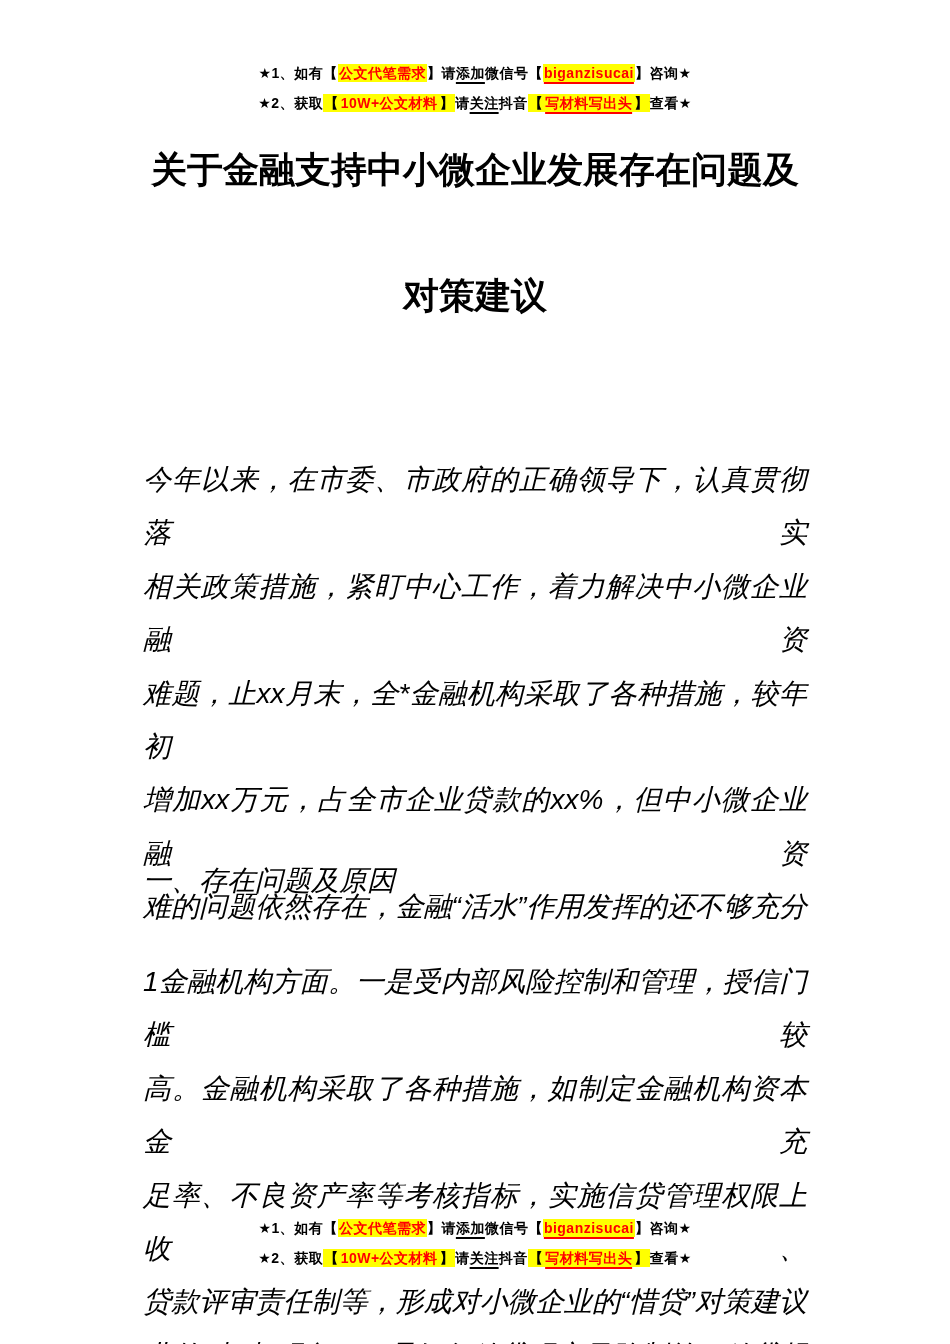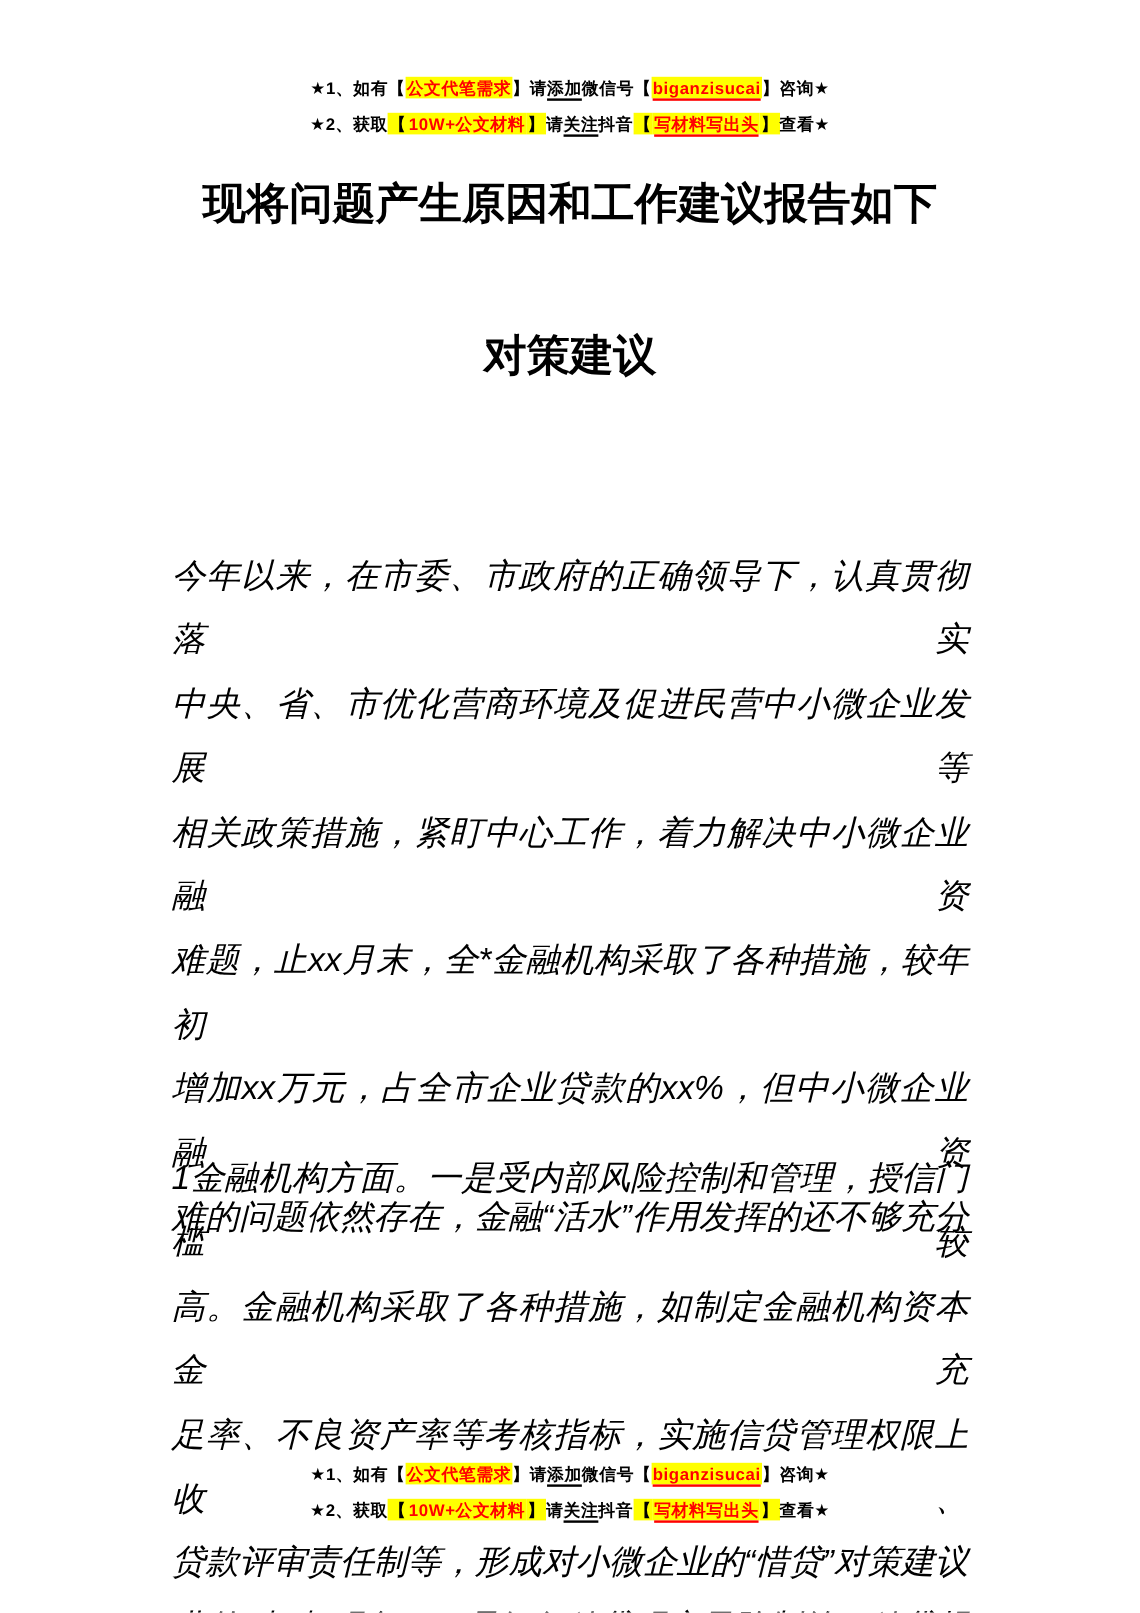--- a/index.html
+++ b/index.html
@@ -47,32 +47,32 @@
 </head>
 <body>
 
 <div class="page">
 
   <div class="promo promo-header">
     <div class="promo-line"><span class="">★1、如有【</span><span class="seg-hl seg-red">公文代笔需求</span><span class="">】请</span><span class="seg-u">添加</span><span class="">微信号【</span><span class="seg-hl seg-red seg-u">biganzisucai</span><span class="">】咨询★</span></div>
     <div class="promo-line"><span class="">★2、获取</span><span class="seg-hl">【</span><span class="seg-hl seg-red">10W+公文材料</span><span class="seg-hl">】</span><span class="">请</span><span class="seg-u">关注</span><span class="">抖音</span><span class="seg-hl">【</span><span class="seg-hl seg-red seg-u">写材料写出头</span><span class="seg-hl">】</span><span class="">查看★</span></div>
   </div>
 
-  <div class="doc-title l1">现将问题产生原因和工作建议报告如下</div>
+  <div class="doc-title l1">关于金融支持中小微企业发展存在问题及</div>
   <div class="doc-title l2">对策建议</div>
 
   <div class="para" id="para1">
       <div class="body-line">今年以来，在市委、市政府的正确领导下，认真贯彻落实</div>
-      <div class="body-line">中央、省、市优化营商环境及促进民营中小微企业发展等</div>
       <div class="body-line">相关政策措施，紧盯中心工作，着力解决中小微企业融资</div>
       <div class="body-line">难题，止xx月末，全*金融机构采取了各种措施，较年初</div>
       <div class="body-line">增加xx万元，占全市企业贷款的xx%，但中小微企业融资</div>
       <div class="body-line">难的问题依然存在，金融“活水”作用发挥的还不够充分</div>
     </div>
 
+  <div class="para" id="heading1">一、存在问题及原因</div>
 
   <div class="para" id="para2">
       <div class="body-line">1金融机构方面。一是受内部风险控制和管理，授信门槛较</div>
       <div class="body-line">高。金融机构采取了各种措施，如制定金融机构资本金充</div>
       <div class="body-line">足率、不良资产率等考核指标，实施信贷管理权限上收、</div>
       <div class="body-line">贷款评审责任制等，形成对小微企业的“惜贷”对策建议</div>
       <div class="body-line">业的“青睐”现象。二是银行放贷现实风险制约了放贷规</div>
     </div>
 
   <div class="promo promo-footer">

